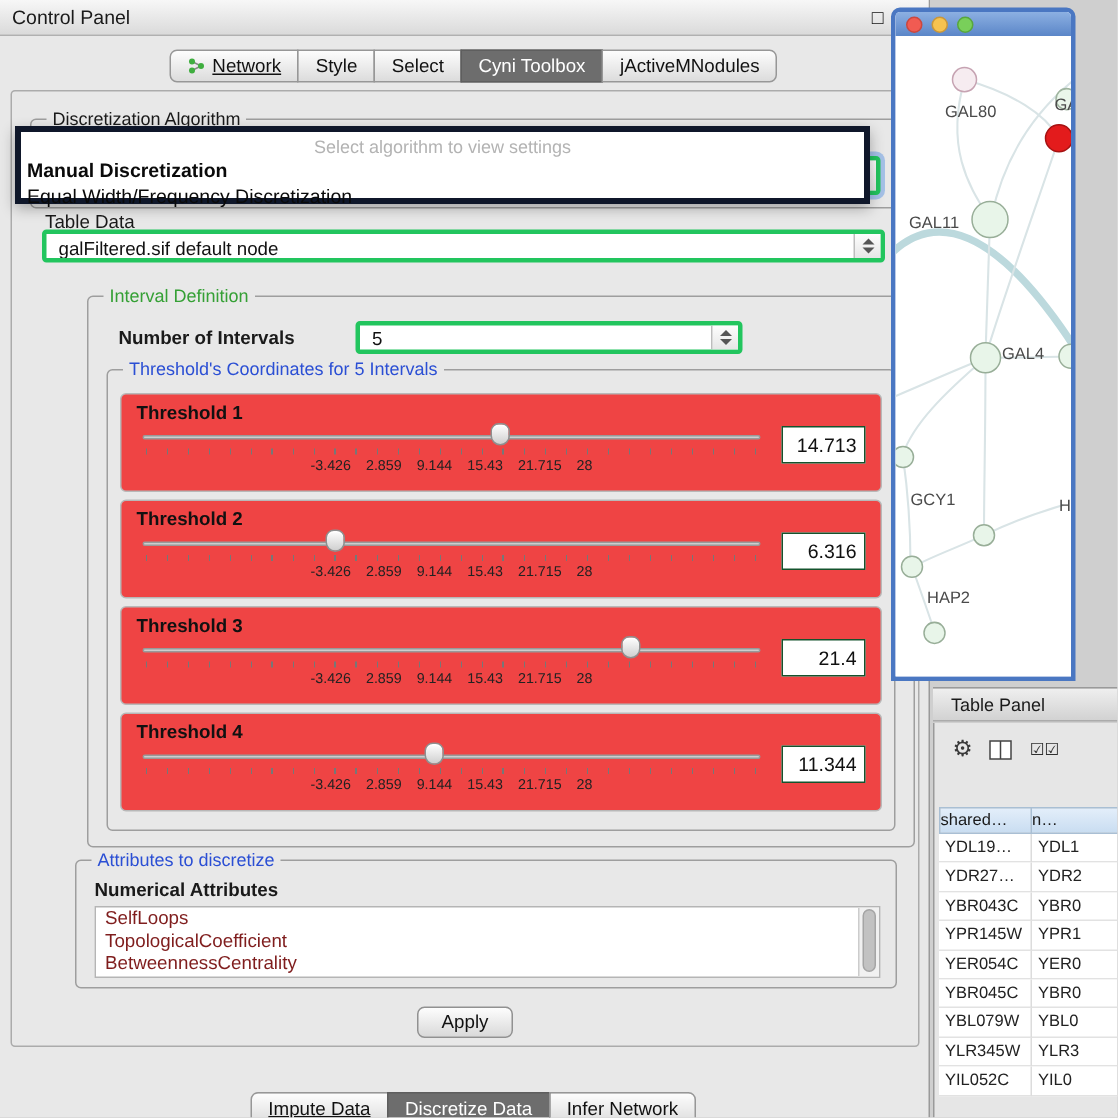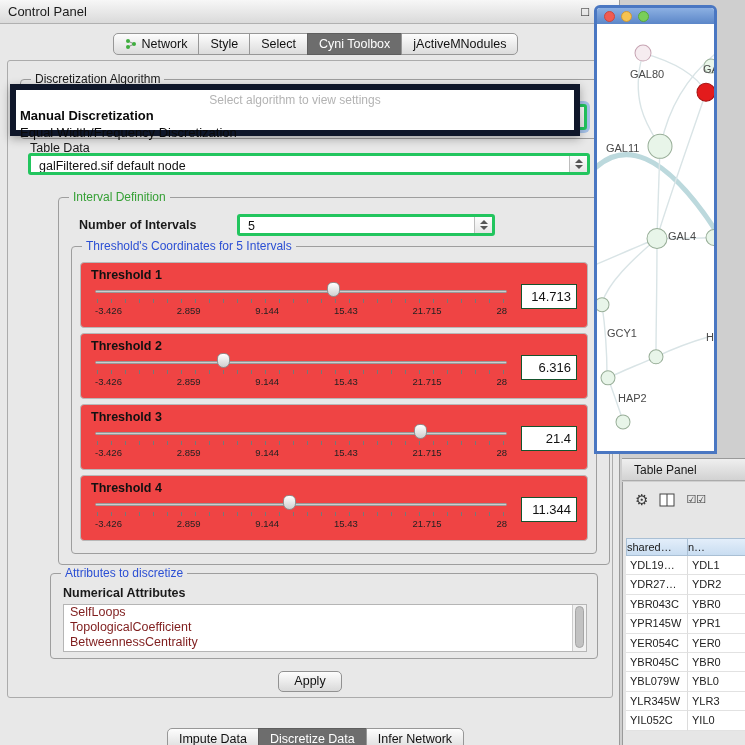--- a/index.html
+++ b/index.html
@@ -9,54 +9,54 @@
   
   .control-panel { position:absolute; left:0; top:0; width:620px; height:745px; background:#e8e8e8; border-right:1px solid #9a9a9a; }
   .titlebar { position:relative; height:24px; background:linear-gradient(#f7f7f7,#dadada); border-bottom:1px solid #b0b0b0; font-size:13px; color:#1a1a1a; line-height:24px; padding-left:8px; }
   .win-controls { position:absolute; right:8px; top:0; height:24px; display:flex; gap:11px; align-items:center; font-size:13px; color:#111; }
   .win-controls .close { font-weight:bold; }
 
   .tabbar { position:absolute; left:0; width:100%; display:flex; justify-content:center; }
   .tabbar.top { top:33px; }
   .tabbar.bottom { top:728px; }
   .tab { display:flex; align-items:center; gap:5px; height:22px; padding:0 11px; background:linear-gradient(#fdfdfd,#dcdcdc); border:1px solid #979797; margin-left:-1px; font-size:12.5px; color:#111; white-space:nowrap; cursor:default; }
-  .tab:first-child { border-radius:5px 0 0 5px; margin-left:12px; }
+  .tab:first-child { border-radius:5px 0 0 5px; margin-left:12px;text-decoration:underline; }
   .tab:last-child { border-radius:0 5px 5px 0; }
   .tab.active { background:#6d6d6d; color:#fff; border-color:#5e5e5e; }
 
   .inner { position:absolute; left:7px; top:60px; width:606px; height:638px; border:1px solid #ababab; border-radius:3px; background:#e8e8e8; }
 
   .gbox { position:absolute; border:1px solid #9e9e9e; border-radius:4px; }
   .gtitle { position:absolute; top:-8px; left:10px; background:#e8e8e8; padding:0 4px; font-size:12px; color:#1a1a1a; white-space:nowrap; }
   .gtitle.green { color:#35a035; }
   .gtitle.blue { color:#2b4fd4; }
 
   .combo { position:relative; background:#fff; border:3px solid #22c55e; border-radius:3px; font-size:12.5px; color:#111; height:22px; line-height:20px; padding:0 24px 16px 8px; white-space:nowrap; overflow:hidden; }
   .combo .stepper { position:absolute; right:0; top:0; bottom:0; width:18px; border-left:1px solid #bdbdbd; display:flex; flex-direction:column; align-items:center; justify-content:center; gap:2px; background:linear-gradient(#fdfdfd,#e6e6e6); }
   .arr-up { width:0; height:0; border-left:4px solid transparent; border-right:4px solid transparent; border-bottom:4px solid #555; }
   .arr-dn { width:0; height:0; border-left:4px solid transparent; border-right:4px solid transparent; border-top:4px solid #555; }
   .combo.focused { box-shadow:0 0 0 3px rgba(110,160,230,.55); }
 
   
-  .popup { position:absolute; left:10px; top:84px; width:570px; height:52px; background:#fff; border:6px solid #0f172a; box-shadow:0 3px 9px rgba(0,0,0,.3); z-index:30; }
+  .popup { position:absolute; left:10px; top:84px; width:570px; height:52px; background:#fff; border:4px solid #0f172a; box-shadow:0 3px 9px rgba(0,0,0,.3); z-index:30; }
   .popup .hint { text-align:center; color:#b3b3b3; font-size:12px; padding-top:3px; }
   .popup .item { font-size:13px; color:#0a0a0a; padding:1px 4px; }
   .popup .item.bold { font-weight:bold; }
 
   
   .lbl { font-size:12.5px; color:#1a1a1a; }
   .bold { font-weight:bold; }
   .thr-group-stack { position:absolute; left:8px; right:8px; top:15px; display:flex; flex-direction:column; gap:5px; }
   .thr { position:relative; height:66px; border:1px solid #b8b8b8; border-radius:4px; background:#ef4444; }
   .thr-label { position:absolute; left:10px; top:5px; font-size:12.5px; font-weight:bold; color:#111; }
   .slider { position:absolute; left:14px; right:80px; top:0; bottom:0; }
   .track { position:absolute; left:0; right:0; top:27px; height:3px; background:#cdcdcd; border:1px solid #999; border-radius:2px; }
   .thumb { position:absolute; top:19px; width:13px; height:15px; margin-left:-6px; background:linear-gradient(#ffffff,#cfcfcf); border:1px solid #8f8f8f; border-radius:6px 6px 7px 7px; box-shadow:inset 0 1px 0 #fff; }
   .ticks { position:absolute; left:2px; right:2px; top:36px; height:4px; background:repeating-linear-gradient(90deg,#777 0,#777 1px,transparent 1px,transparent 14px); }
-  .scale { position:absolute; left:0; right:0; top:42px; display:flex; justify-content:space-between; font-size:9.5px; color:#222;gap:10px; }
+  .scale { position:absolute; left:0; right:0; top:42px; display:flex; justify-content:center; font-size:9.5px; color:#222;gap:10px; }
   .valbox { position:absolute; right:10px; top:21px; width:56px; height:25px; line-height:23px; background:#fff; border:1px solid #14532d; font-size:13px; color:#111; text-align:right; padding-right:5px; }
 
   .listbox { position:absolute; background:#fff; border:1px solid #b5b5b5; overflow:hidden; }
   .listbox .li { font-size:12.5px; color:#7f1d1d; line-height:15px; padding-left:6px; white-space:nowrap; }
   .vscroll { position:absolute; right:0; top:0; bottom:0; width:14px; background:#f1f1f1; border-left:1px solid #ccc; }
   .vscroll .vthumb { margin:1px 2px; height:92%; background:#c2c2c2; border:1px solid #a5a5a5; border-radius:6px; }
 
   .apply-btn { position:absolute; left:50%; transform:translateX(-50%); top:610px; width:64px; height:21px; background:linear-gradient(#fdfdfd,#d9d9d9); border:1px solid #919191; border-radius:5px; font-size:12.5px; color:#111; text-align:center; line-height:19px; cursor:default; }
 
   

